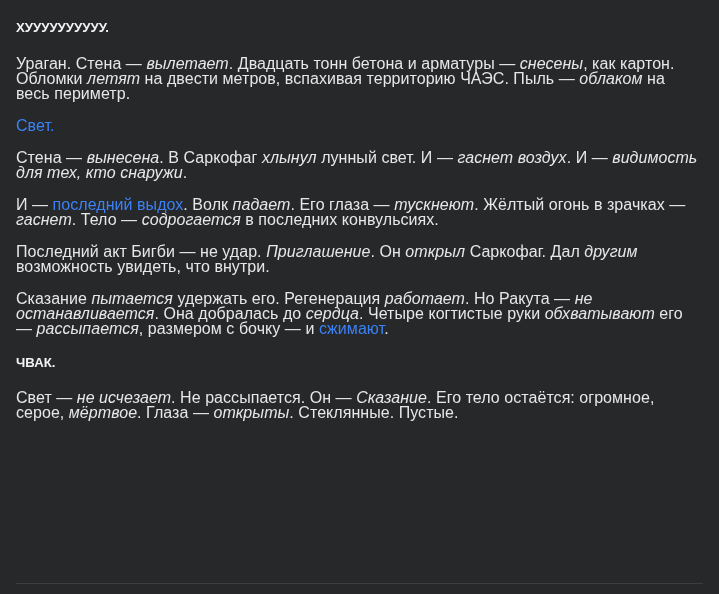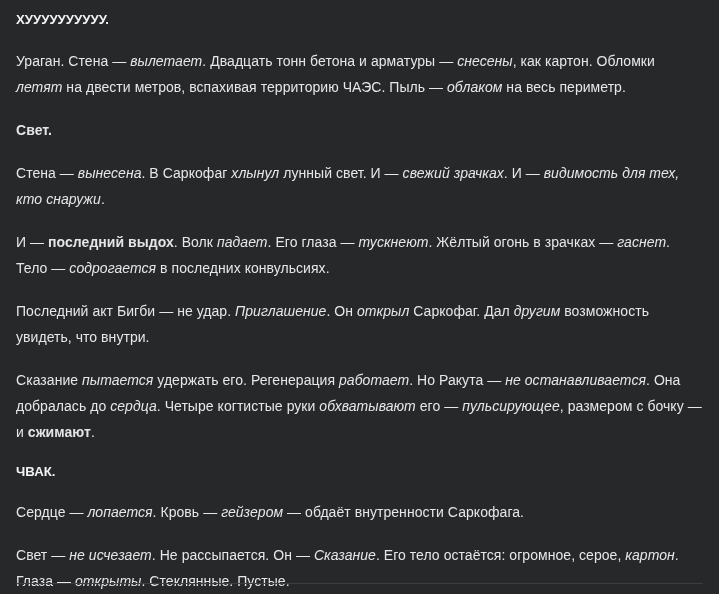--- a/index.html
+++ b/index.html
@@ -16,59 +16,58 @@
   }
   .page {
     position: relative;
     width: 719px;
     height: 594px;
     box-sizing: border-box;
     padding: 10px 16px 0 16px;
     background: #26282a;
   }
   .para {
-    font-size: 14px;
-    line-height: 26px;
+    font-size: 16px;
+    line-height: 15px;
     margin: 0 0 17px 0;
     color: #e6e7e8;
     letter-spacing: 0.05px;
   }
   .para b, .bold {
-    font-weight: bold;
-    color: #e5e5e5;
+    font-weight: normal;
+    color: #3b82f6;
   }
   .para i, .ital {
     font-style: italic;
   }
   .shout {
     font-weight: bold;
     font-size: 13.2px;
     line-height: 19.6px;
-    margin: 0 0 18px 0;
+    margin: 8px 0 18px 0;
     color: #f2f3f3;
   }
   .divider {
     position: absolute;
     left: 16px;
     right: 16px;
     bottom: 10px;
     height: 1px;
     background: #3c3f42;
   }
 </style>
 </head>
 <body>
 
 <div class="page">
   <div id="doc-body">
       <p class="shout"><b>ХУУУУУУУУУУ.</b></p>
       <p class="para"><span>Ураган. Стена — </span><i>вылетает</i><span>. Двадцать тонн бетона и арматуры — </span><i>снесены</i><span>, как картон. Обломки </span><i>летят</i><span> на двести метров, вспахивая территорию ЧАЭС. Пыль — </span><i>облаком</i><span> на весь периметр.</span></p>
       <p class="para"><b>Свет.</b></p>
-      <p class="para"><span>Стена — </span><i>вынесена</i><span>. В Саркофаг </span><i>хлынул</i><span> лунный свет. И — </span><i>свежий зрачках</i><span>. И — </span><i>видимость для тех, кто снаружи</i><span>.</span></p>
+      <p class="para"><span>Стена — </span><i>вынесена</i><span>. В Саркофаг </span><i>хлынул</i><span> лунный свет. И — </span><i>гаснет воздух</i><span>. И — </span><i>видимость для тех, кто снаружи</i><span>.</span></p>
       <p class="para"><span>И — </span><b>последний выдох</b><span>. Волк </span><i>падает</i><span>. Его глаза — </span><i>тускнеют</i><span>. Жёлтый огонь в зрачках — </span><i>гаснет</i><span>. Тело — </span><i>содрогается</i><span> в последних конвульсиях.</span></p>
       <p class="para"><span>Последний акт Бигби — не удар. </span><i>Приглашение</i><span>. Он </span><i>открыл</i><span> Саркофаг. Дал </span><i>другим</i><span> возможность увидеть, что внутри.</span></p>
-      <p class="para"><span>Сказание </span><i>пытается</i><span> удержать его. Регенерация </span><i>работает</i><span>. Но Ракута — </span><i>не останавливается</i><span>. Она добралась до </span><i>сердца</i><span>. Четыре когтистые руки </span><i>обхватывают</i><span> его — </span><i>пульсирующее</i><span>, размером с бочку — и </span><b>сжимают</b><span>.</span></p>
+      <p class="para"><span>Сказание </span><i>пытается</i><span> удержать его. Регенерация </span><i>работает</i><span>. Но Ракута — </span><i>не останавливается</i><span>. Она добралась до </span><i>сердца</i><span>. Четыре когтистые руки </span><i>обхватывают</i><span> его — </span><i>рассыпается</i><span>, размером с бочку — и </span><b>сжимают</b><span>.</span></p>
       <p class="shout"><b>ЧВАК.</b></p>
-      <p class="para"><span>Сердце — </span><i>лопается</i><span>. Кровь — </span><i>гейзером</i><span> — обдаёт внутренности Саркофага.</span></p>
-      <p class="para"><span>Свет — </span><i>не исчезает</i><span>. Не рассыпается. Он — </span><i>Сказание</i><span>. Его тело остаётся: огромное, серое, </span><i>картон</i><span>. Глаза — </span><i>открыты</i><span>. Стеклянные. Пустые.</span></p>
+      <p class="para"><span>Свет — </span><i>не исчезает</i><span>. Не рассыпается. Он — </span><i>Сказание</i><span>. Его тело остаётся: огромное, серое, </span><i>мёртвое</i><span>. Глаза — </span><i>открыты</i><span>. Стеклянные. Пустые.</span></p>
     </div>
   <div class="divider"></div>
 </div>
 
 </body></html>

